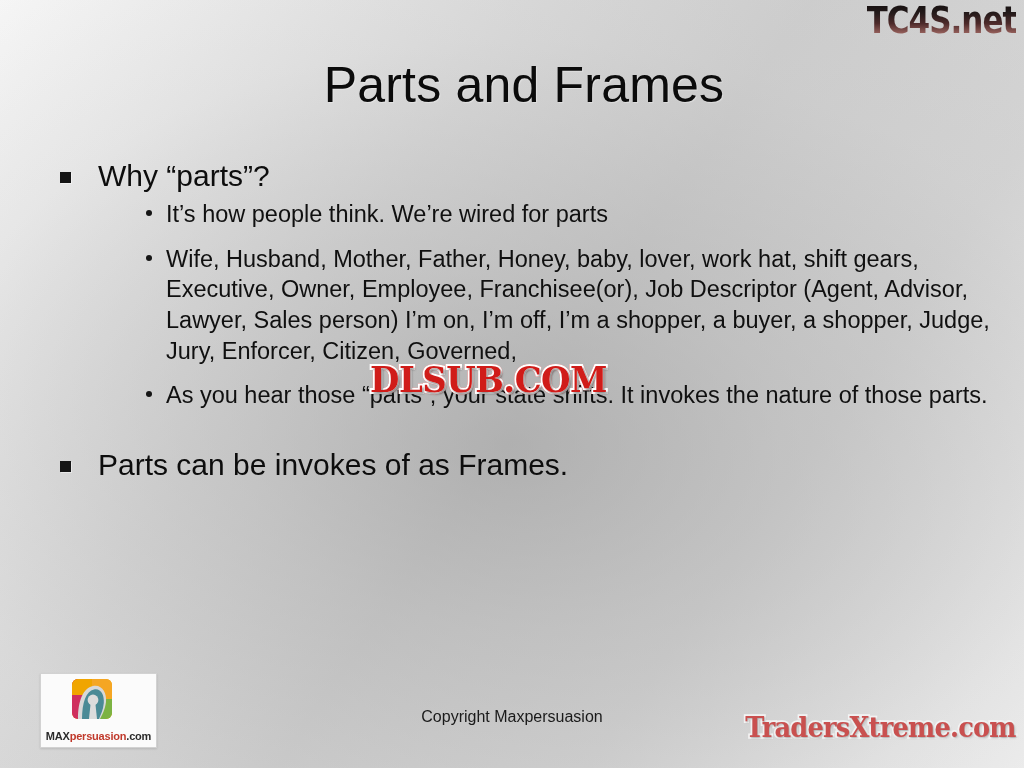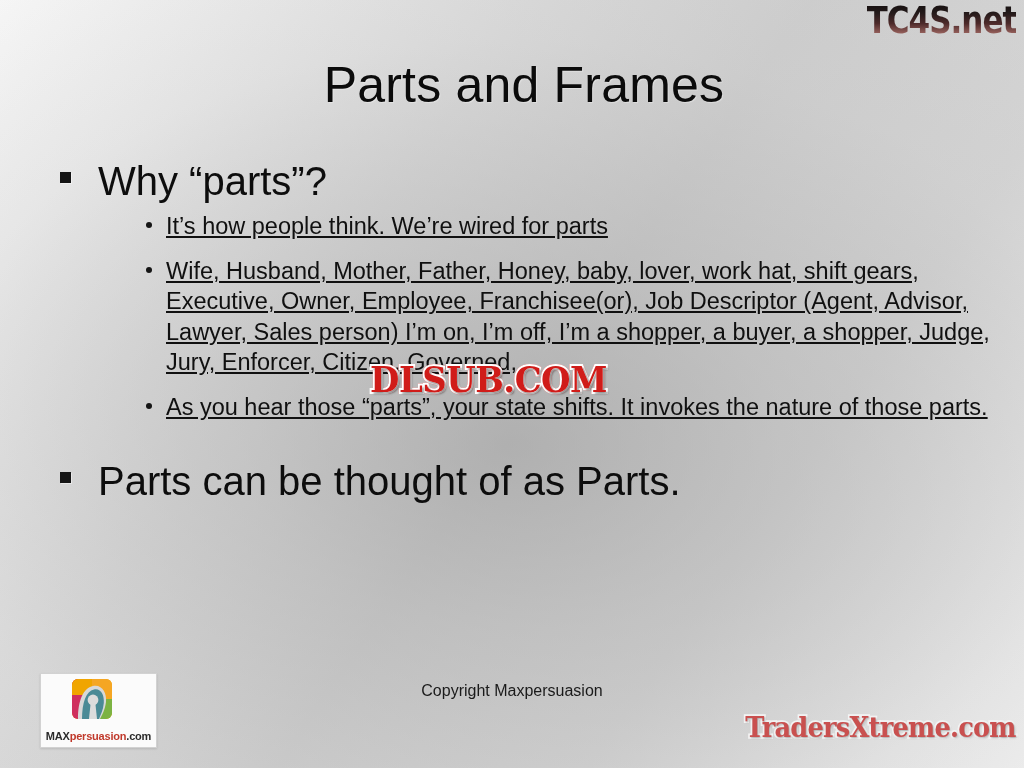--- a/index.html
+++ b/index.html
@@ -69,21 +69,21 @@
   .body-area {
     position: absolute;
     top: 158px;
     left: 44px;
     width: 950px;
   }
 
   .lvl1 {
     position: relative;
     padding-left: 54px;
-    font-size: 40px;
+    font-size: 30px;
     line-height: 1.18;
     color: #0d0d0d;
     margin-bottom: 6px;
   }
   .lvl1 .sq-bullet {
     position: absolute;
     left: 16px;
     top: 14px;
     width: 11px;
     height: 11px;
@@ -95,21 +95,20 @@
     padding-left: 54px;
   }
   .lvl2 {
     position: relative;
     padding-left: 68px;
     font-size: 23.5px;
     line-height: 1.30;
     color: #101010;
     margin-bottom: 14px;
     max-width: 830px;
-    text-decoration: underline;
   }
   .lvl2 .dot-bullet {
     position: absolute;
     left: 48px;
     top: 11px;
     width: 6px;
     height: 6px;
     border-radius: 50%;
     background: #151515;
   }
@@ -139,21 +138,21 @@
   }
   .watermark-inner {
     background: linear-gradient(to bottom, #e03a33 0%, #cf1b18 45%, #a81512 100%);
     -webkit-background-clip: text;
     background-clip: text;
   }
 
   
   .footer-copy {
     position: absolute;
-    top: 680px;
+    top: 706px;
     left: 0;
     width: 1024px;
     text-align: center;
     font-size: 16px;
     line-height: 1.35;
     color: #1a1a1a;
   }
 
   
   .max-logo {
@@ -241,21 +240,21 @@
         <span class="dot-bullet"></span>
         <span>As you hear those “parts”, your state shifts. It invokes the nature of those parts.</span>
       </div>
 
     </div>
 
     <div class="spacer-big"></div>
 
     <div class="lvl1">
       <span class="sq-bullet"></span>
-      <span>Parts can be thought of as Parts.</span>
+      <span>Parts can be invokes of as Frames.</span>
     </div>
 
   </div>
 
   <div class="watermark">
     <span class="watermark-inner">DLSUB.COM</span>
   </div>
 
   <div class="footer-copy">
     <div>Copyright Maxpersuasion</div>

